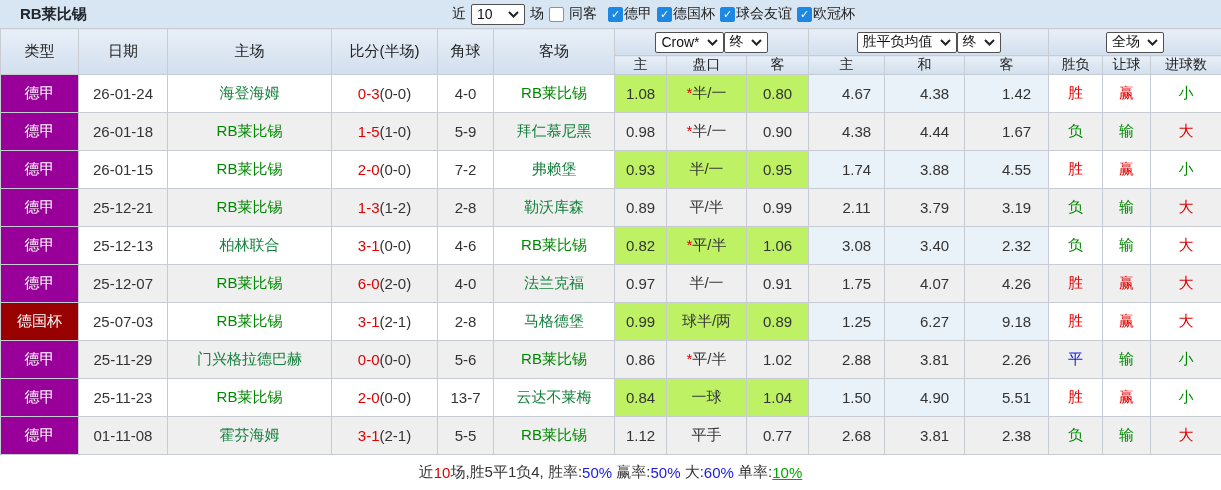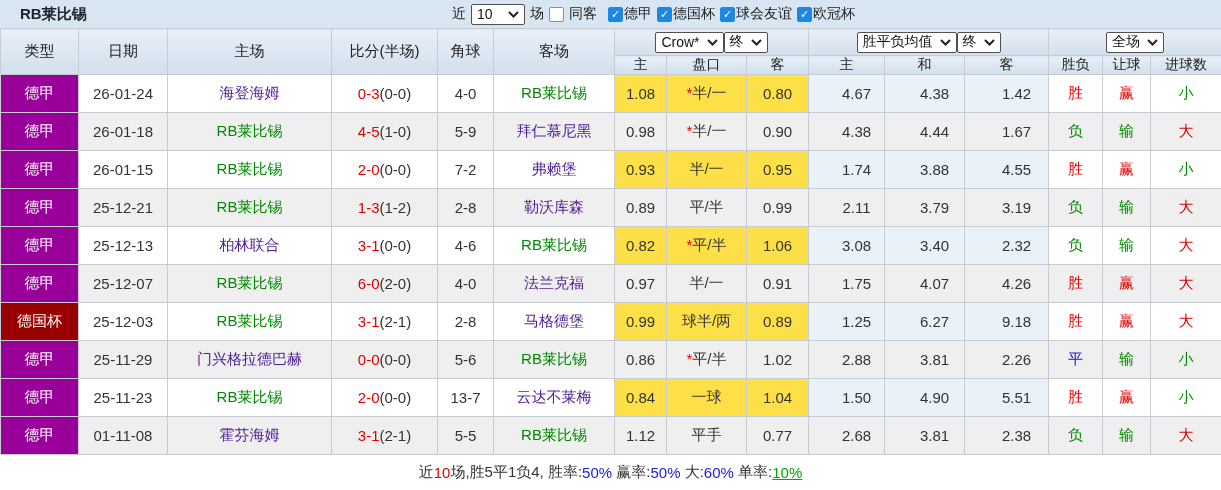--- a/index.html
+++ b/index.html
@@ -26,28 +26,28 @@
   table { width:1221px; border-collapse:collapse; table-layout:fixed; }
   th, td { border:1px solid #c6ccd2; text-align:center; font-weight:normal;
            font-size:15px; overflow:hidden; white-space:nowrap; }
   table { border:1px solid #9aa4ae; }
   thead th { background:linear-gradient(#e8eff7,#d2dfee); color:#222; }
   .hrow1 th { height:27px; }
   .hrow2 th { height:19px; font-size:14px; }
   .selwrap { display:flex; align-items:center; justify-content:center; }
   tbody td { height:38px; background:#fff; }
   tbody tr:nth-child(even) td { background:#efefef; }
-  tbody td.cream { background:#fde047; }
+  tbody td.cream { background:#bef264; }
   tbody td.blue  { background:#e9f2f9;padding-left:20px; }
   tbody td.typecell { color:#fff; }
 
   .c-red   { color:#e00000; }
   .c-green { color:#008800; }
   .c-blue  { color:#1515cc; }
-  .c-black { color:#4c1d95; }
+  .c-black { color:#15803d; }
   .half    { color:#333; }
 
   
   .footer { height:34px; display:flex; align-items:center; justify-content:center;
             font-size:15px; background:#fff; color:#333; }
   .footer span { white-space:pre; }
   .f-red   { color:#e00000; }
   .f-blue  { color:#1a1ae0; }
   .f-green { color:#00a800;text-decoration:underline; }
 </style>
@@ -184,21 +184,21 @@
       <td class="blue">4.38</td>
       <td class="blue">1.42</td>
       <td><span class="c-red">胜</span></td>
       <td><span class="c-red">赢</span></td>
       <td><span class="c-green">小</span></td>
     </tr>
         <tr>
       <td class="typecell" style="background: rgb(153, 0, 153);">德甲</td>
       <td>26-01-18</td>
       <td><span class="c-green">RB莱比锡</span></td>
-      <td><span class="c-red">4-5</span><span class="half">(1-0)</span></td>
+      <td><span class="c-red">1-5</span><span class="half">(1-0)</span></td>
       <td>5-9</td>
       <td><span class="c-black">拜仁慕尼黑</span></td>
       <td class="cream">0.98</td>
       <td class="cream"><span class="c-red">*</span><span>半/一</span></td>
       <td class="cream">0.90</td>
       <td class="blue">4.38</td>
       <td class="blue">4.44</td>
       <td class="blue">1.67</td>
       <td><span class="c-green">负</span></td>
       <td><span class="c-green">输</span></td>
@@ -267,21 +267,21 @@
       <td class="cream">0.91</td>
       <td class="blue">1.75</td>
       <td class="blue">4.07</td>
       <td class="blue">4.26</td>
       <td><span class="c-red">胜</span></td>
       <td><span class="c-red">赢</span></td>
       <td><span class="c-red">大</span></td>
     </tr>
         <tr>
       <td class="typecell" style="background: rgb(153, 0, 0);">德国杯</td>
-      <td>25-12-03</td>
+      <td>25-07-03</td>
       <td><span class="c-green">RB莱比锡</span></td>
       <td><span class="c-red">3-1</span><span class="half">(2-1)</span></td>
       <td>2-8</td>
       <td><span class="c-black">马格德堡</span></td>
       <td class="cream">0.99</td>
       <td class="cream"><span class="c-red"></span><span>球半/两</span></td>
       <td class="cream">0.89</td>
       <td class="blue">1.25</td>
       <td class="blue">6.27</td>
       <td class="blue">9.18</td>

